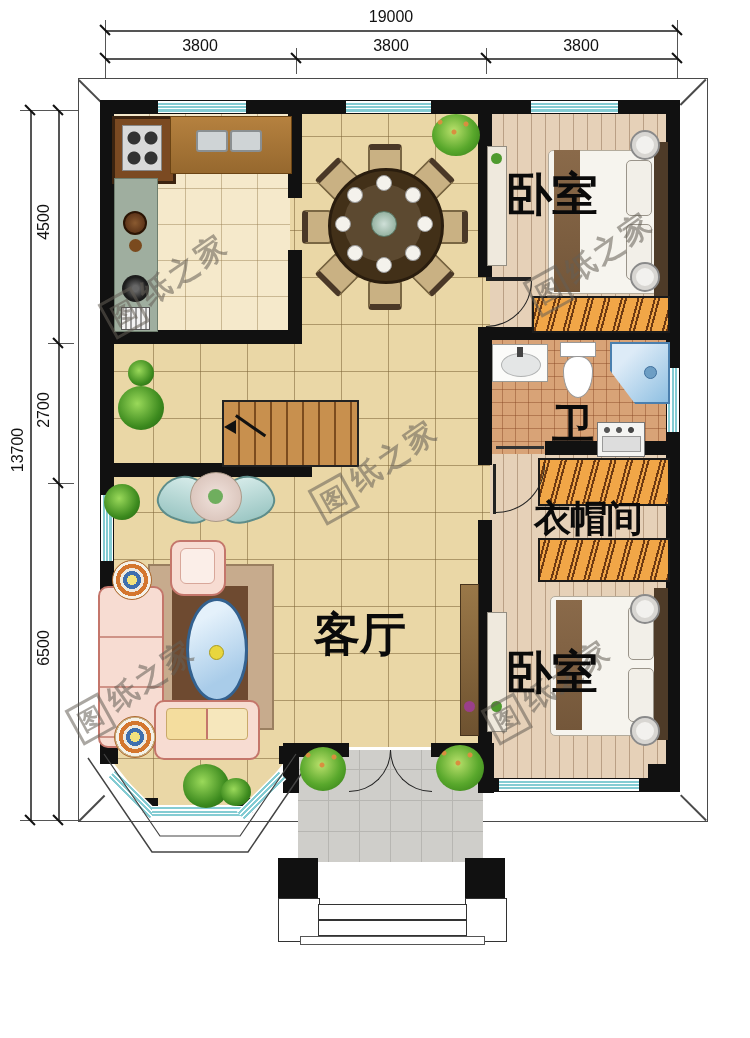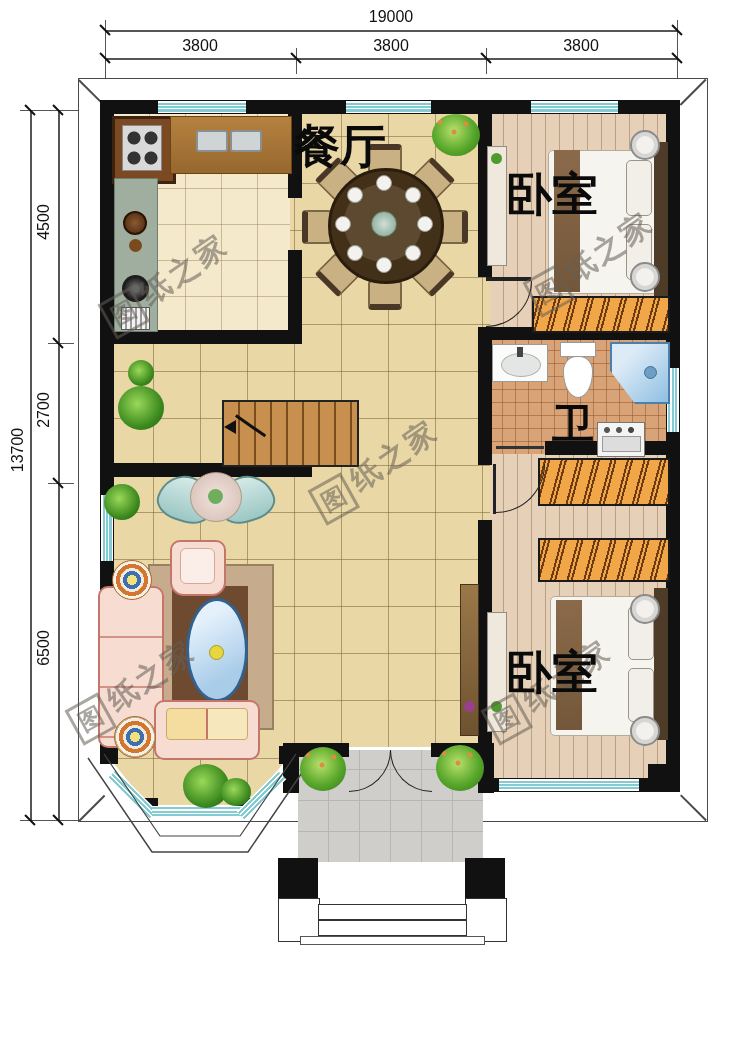--- a/index.html
+++ b/index.html
@@ -299,19 +299,20 @@
   </div>
   <div class="wm" style="left:62px;top:668px;">
     <span class="wm-logo">图</span>
     <span class="wm-text">纸之家</span>
   </div>
   <div class="wm" style="left:478px;top:668px;">
     <span class="wm-logo">图</span>
     <span class="wm-text">纸之家</span>
   </div>
 
-  <div class="lbl" style="left:294px;top:116px;font-size:46px;">餐厅</div>
   <div class="lbl" style="left:506px;top:164px;font-size:46px;">卧室</div>
   <div class="lbl" style="left:552px;top:396px;font-size:42px;">卫</div>
+  <div class="lbl" style="left:534px;top:494px;font-size:37px;letter-spacing:-1px;">衣帽间</div>
+  <div class="lbl" style="left:314px;top:604px;font-size:46px;">客厅</div>
   <div class="lbl" style="left:506px;top:642px;font-size:46px;">卧室</div>
 
 
 </div>
 
 </body></html>

